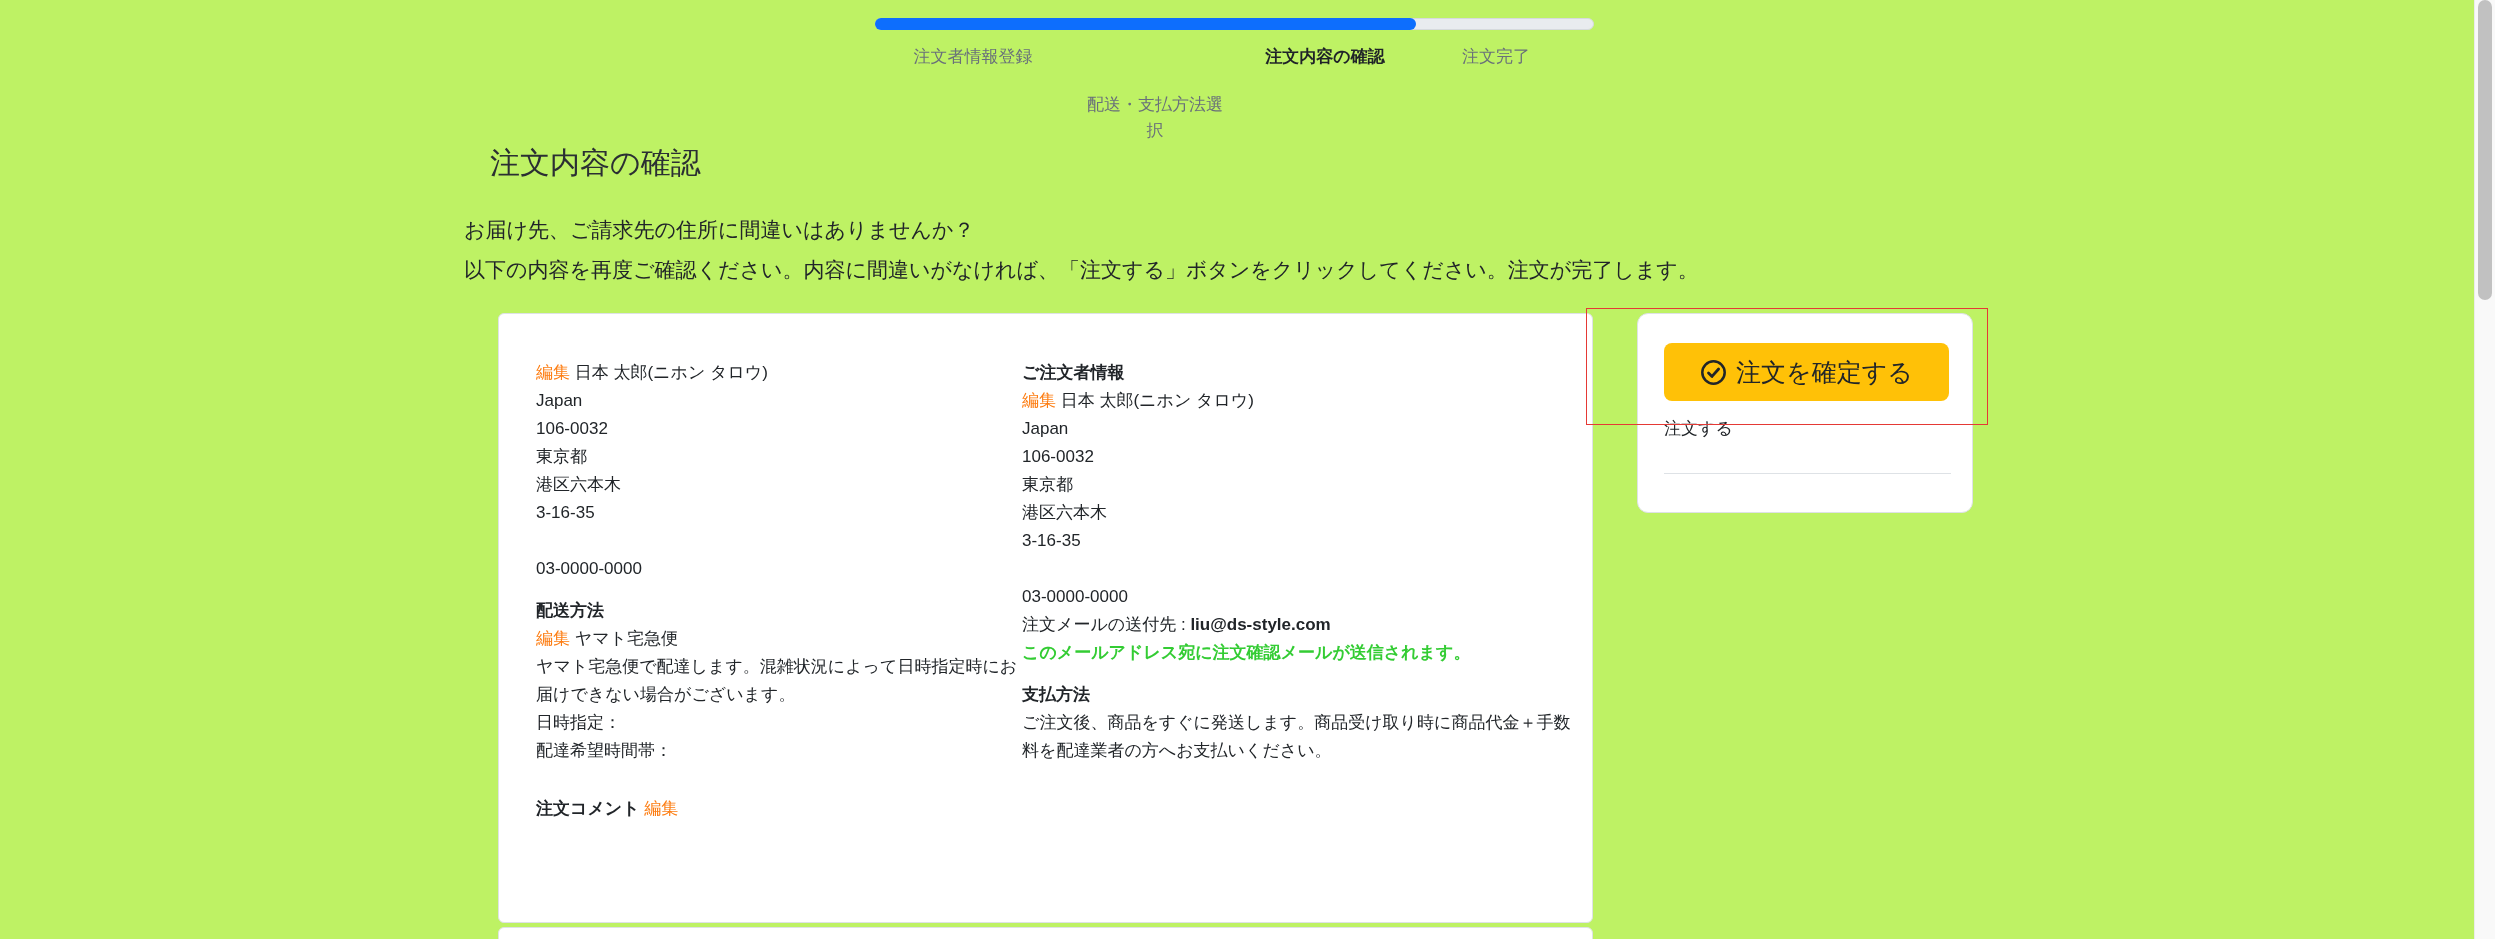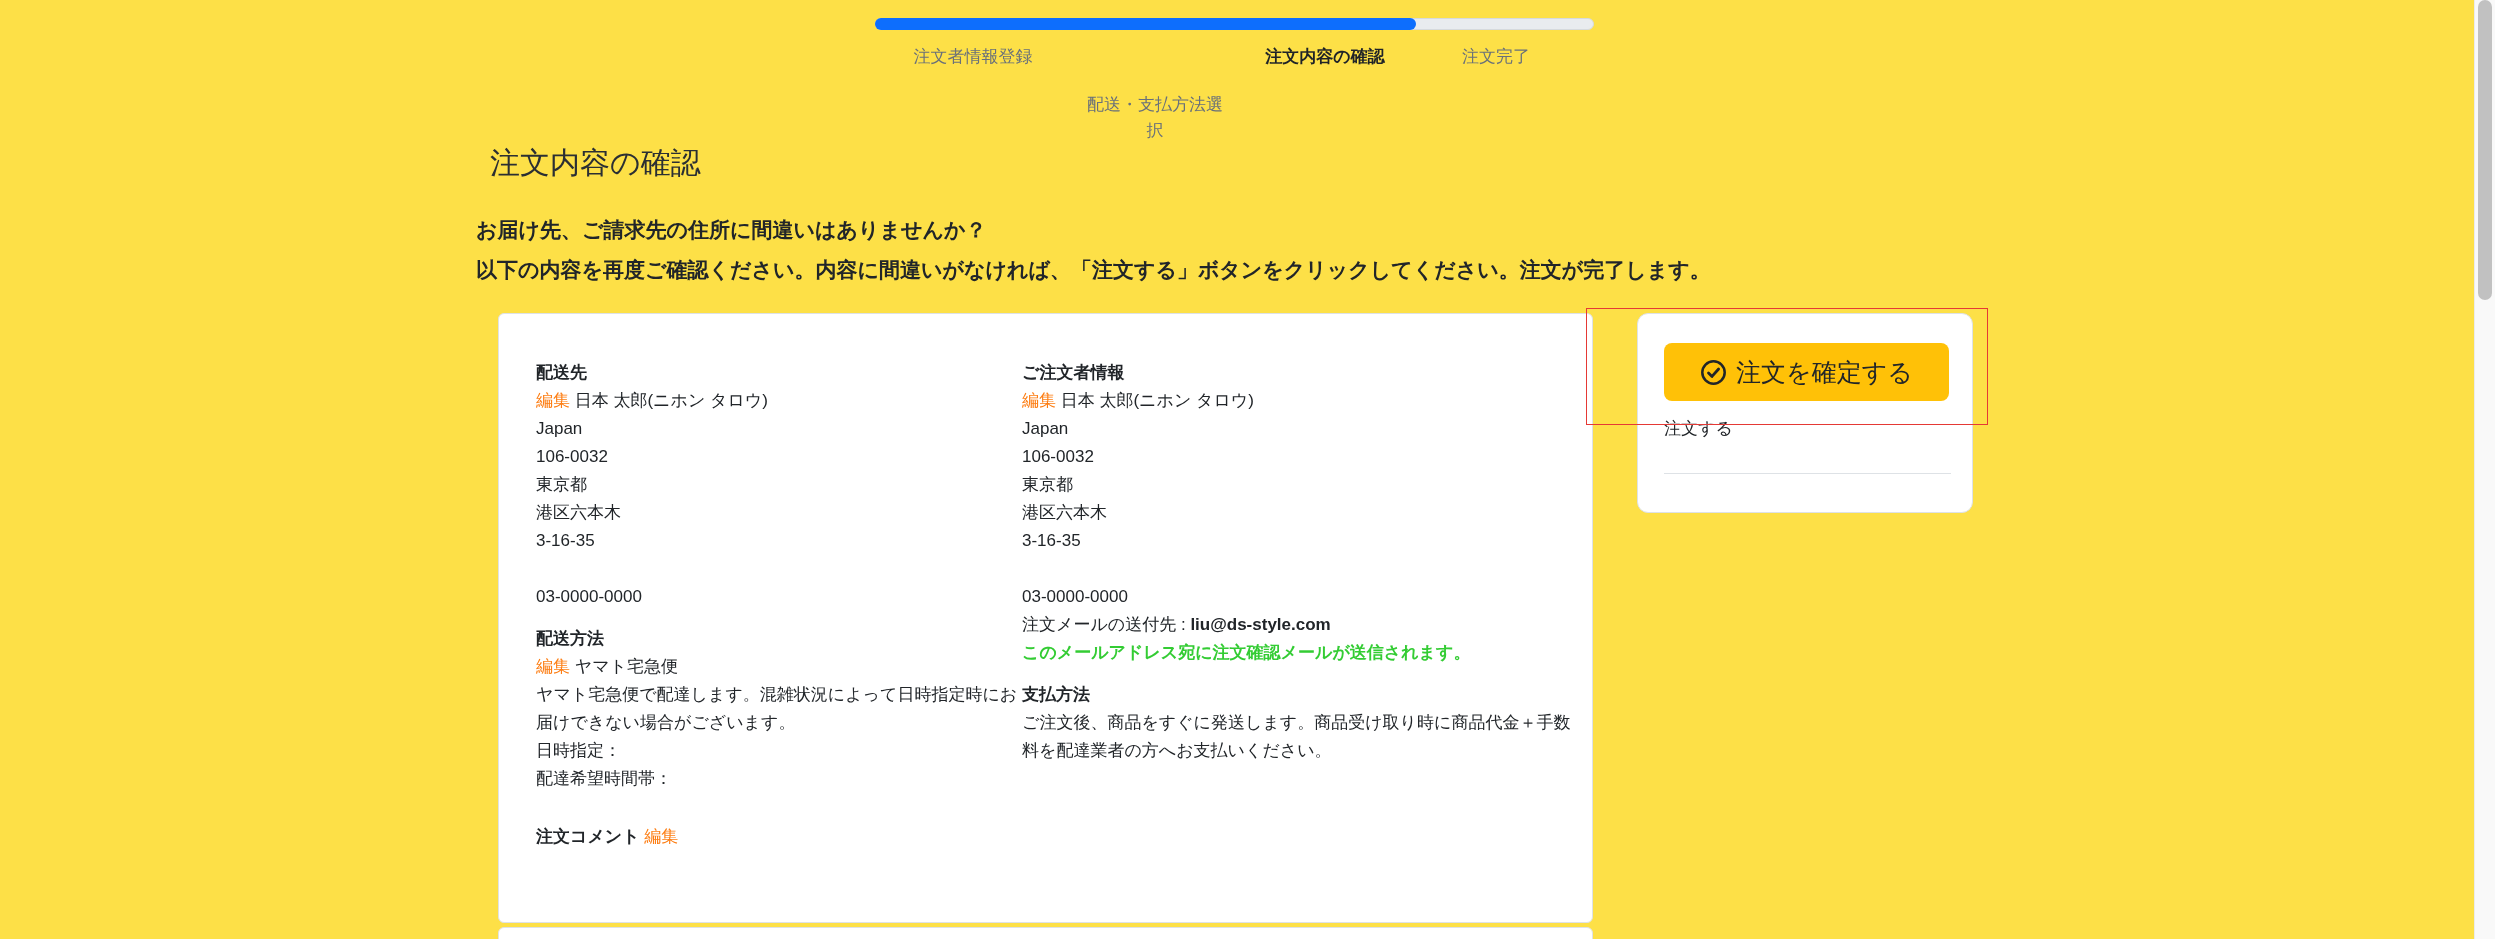--- a/index.html
+++ b/index.html
@@ -5,21 +5,21 @@
   * { margin: 0; padding: 0; box-sizing: border-box; }
   html, body { background: #ffffff; }
   body {
     font-family: "Liberation Sans", "DejaVu Sans", sans-serif;
     color: #212529;
   }
   .page {
     position: relative;
     width: 2495px;
     height: 939px;
-    background: #fde047;
+    background: #bef264;
     overflow: hidden;
   }
 
   
   .progress-track {
     position: absolute;
     left: 875px; top: 18px;
     width: 719px; height: 12px;
     background: #e9ecef;
     border: 1px solid #d6dadd;
@@ -51,26 +51,25 @@
   
   .page-title {
     position: absolute;
     left: 490px; top: 143px;
     font-size: 30px;
     font-weight: 400;
     color: #2b2f33;
   }
   .intro {
     position: absolute;
-    left: 476px;
+    left: 464px;
     font-size: 21px;
     line-height: 30px;
     color: #212529;
     white-space: nowrap;
-    font-weight: bold;
   }
   .intro-1 { top: 215px; }
   .intro-2 { top: 255px; }
 
   
   .summary-card {
     position: absolute;
     left: 498px; top: 313px;
     width: 1095px; height: 610px;
     background: #fff;
@@ -186,21 +185,20 @@
   <div class="step step-3 active">注文内容の確認</div>
   <div class="step step-4">注文完了</div>
 
   <h1 class="page-title">注文内容の確認</h1>
   <p class="intro intro-1">お届け先、ご請求先の住所に間違いはありませんか？</p>
   <p class="intro intro-2">以下の内容を再度ご確認ください。内容に間違いがなければ、「注文する」ボタンをクリックしてください。注文が完了します。</p>
 
   <div class="summary-card">
 
     <div class="col col-left">
-      <div class="sec-heading">配送先</div>
       <div>
         <a class="edit">編集</a>
         <span>日本 太郎(ニホン タロウ)</span>
       </div>
       <div>Japan</div>
       <div>106-0032</div>
       <div>東京都</div>
       <div>港区六本木</div>
       <div>3-16-35</div>
       <div class="mt-phone">03-0000-0000</div>

